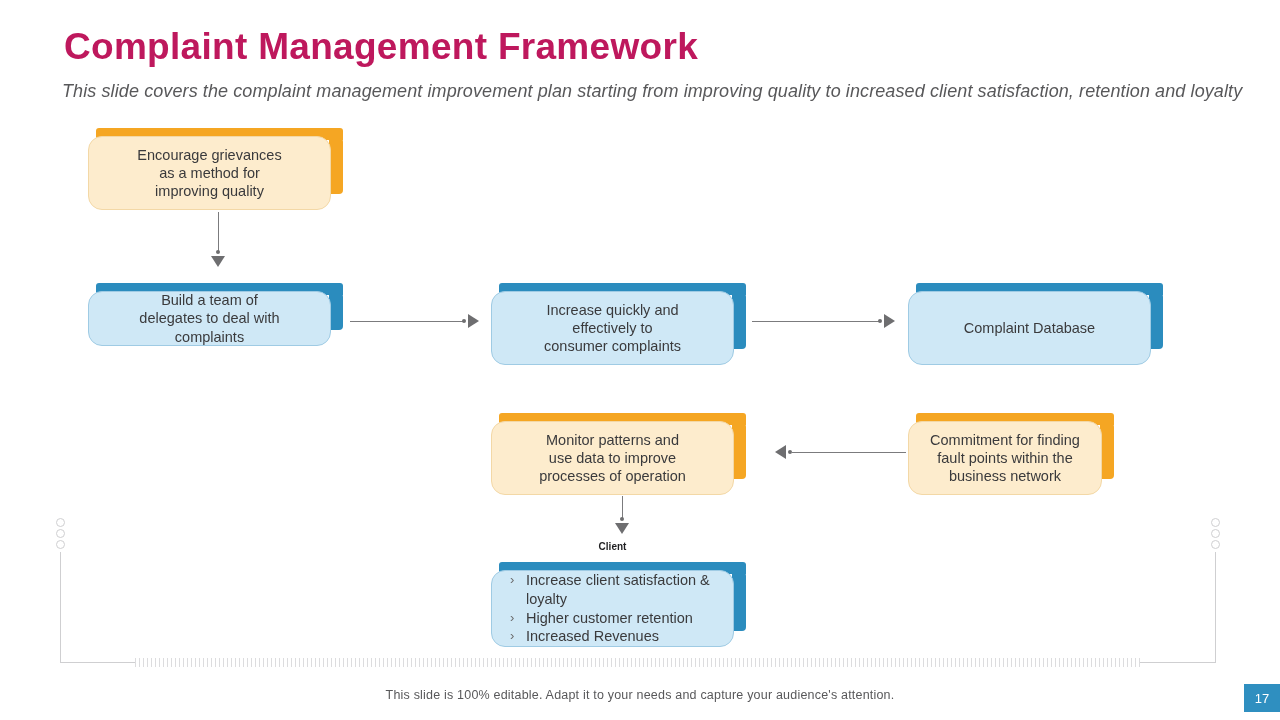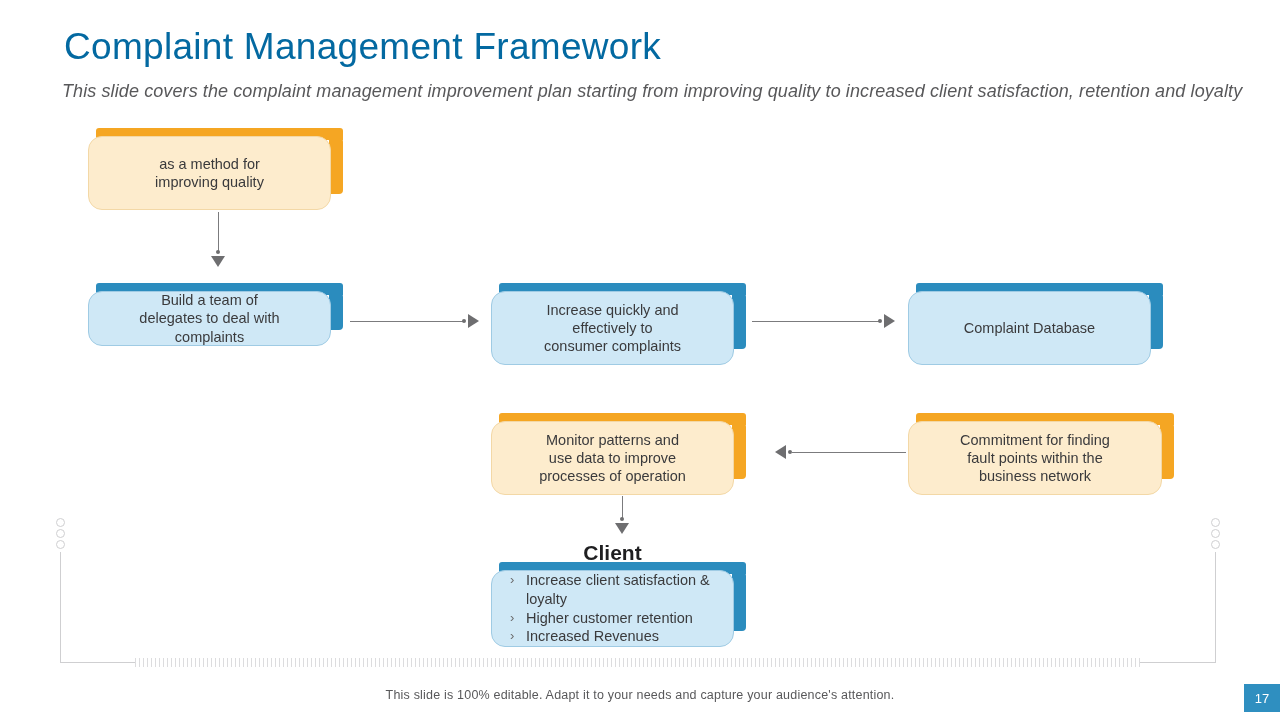--- a/index.html
+++ b/index.html
@@ -16,23 +16,23 @@
     font-family: "Liberation Sans", sans-serif;
     -webkit-font-smoothing: antialiased;
   }
 
   
   .slide-title {
     position: absolute;
     left: 64px;
     top: 26px;
     font-size: 37px;
-    font-weight: 400;
+    font-weight: 700;
     letter-spacing: 0.3px;
-    color: #0369a1;
+    color: #be185d;
     white-space: nowrap;
   }
   .slide-subtitle {
     position: absolute;
     left: 62px;
     top: 81px;
     font-size: 18px;
     font-style: italic;
     color: #58585a;
     white-space: nowrap;
@@ -117,21 +117,21 @@
     color: #6b6b6d;
     font-size: 13px;
     width: 16px;
     flex: 0 0 16px;
     line-height: 1.35;
   }
 
   
   .client-caption {
     position: absolute;
-    font-size: 21px;
+    font-size: 10px;
     font-weight: bold;
     color: #1f1f21;
     text-align: center;
   }
 
   
   .conn-line-h {
     position: absolute;
     height: 1px;
     background: #7b7b7d;
@@ -251,20 +251,21 @@
 <div class="side-rail" style="left:1215px; top:552px; height:110px;"></div>
 <div class="rail-elbow" style="left:1140px; top:662px; width:76px;"></div>
 
 <div class="dotted-band" style="left:135px; top:658px; width:1005px;"></div>
 
 <div class="node orange" style="left:88px; top:128px; width:243px; height:82px;">
   <div class="ribbon-top"></div>
   <div class="ribbon-right"></div>
   <div class="card">
     <div class="card-text">
+      <div>Encourage grievances</div>
       <div>as a method for</div>
       <div>improving quality</div>
     </div>
   </div>
 </div>
 
 <div class="conn-line-v" style="left:218px; top:212px; height:41px;"></div>
 <div class="arrow-dot" style="left:216px; top:250px;"></div>
 <div class="arrow-head arrow-down" style="left:211px; top:256px;"></div>
 
@@ -303,21 +304,21 @@
 <div class="node blue" style="left:908px; top:283px; width:243px; height:82px;">
   <div class="ribbon-top"></div>
   <div class="ribbon-right"></div>
   <div class="card">
     <div class="card-text">
       <div>Complaint Database</div>
     </div>
   </div>
 </div>
 
-<div class="node orange" style="left:908px; top:413px; width:254px; height:82px;">
+<div class="node orange" style="left:908px; top:413px; width:194px; height:82px;">
   <div class="ribbon-top"></div>
   <div class="ribbon-right"></div>
   <div class="card">
     <div class="card-text">
       <div>Commitment for finding</div>
       <div>fault points within the</div>
       <div>business network</div>
     </div>
   </div>
 </div>

